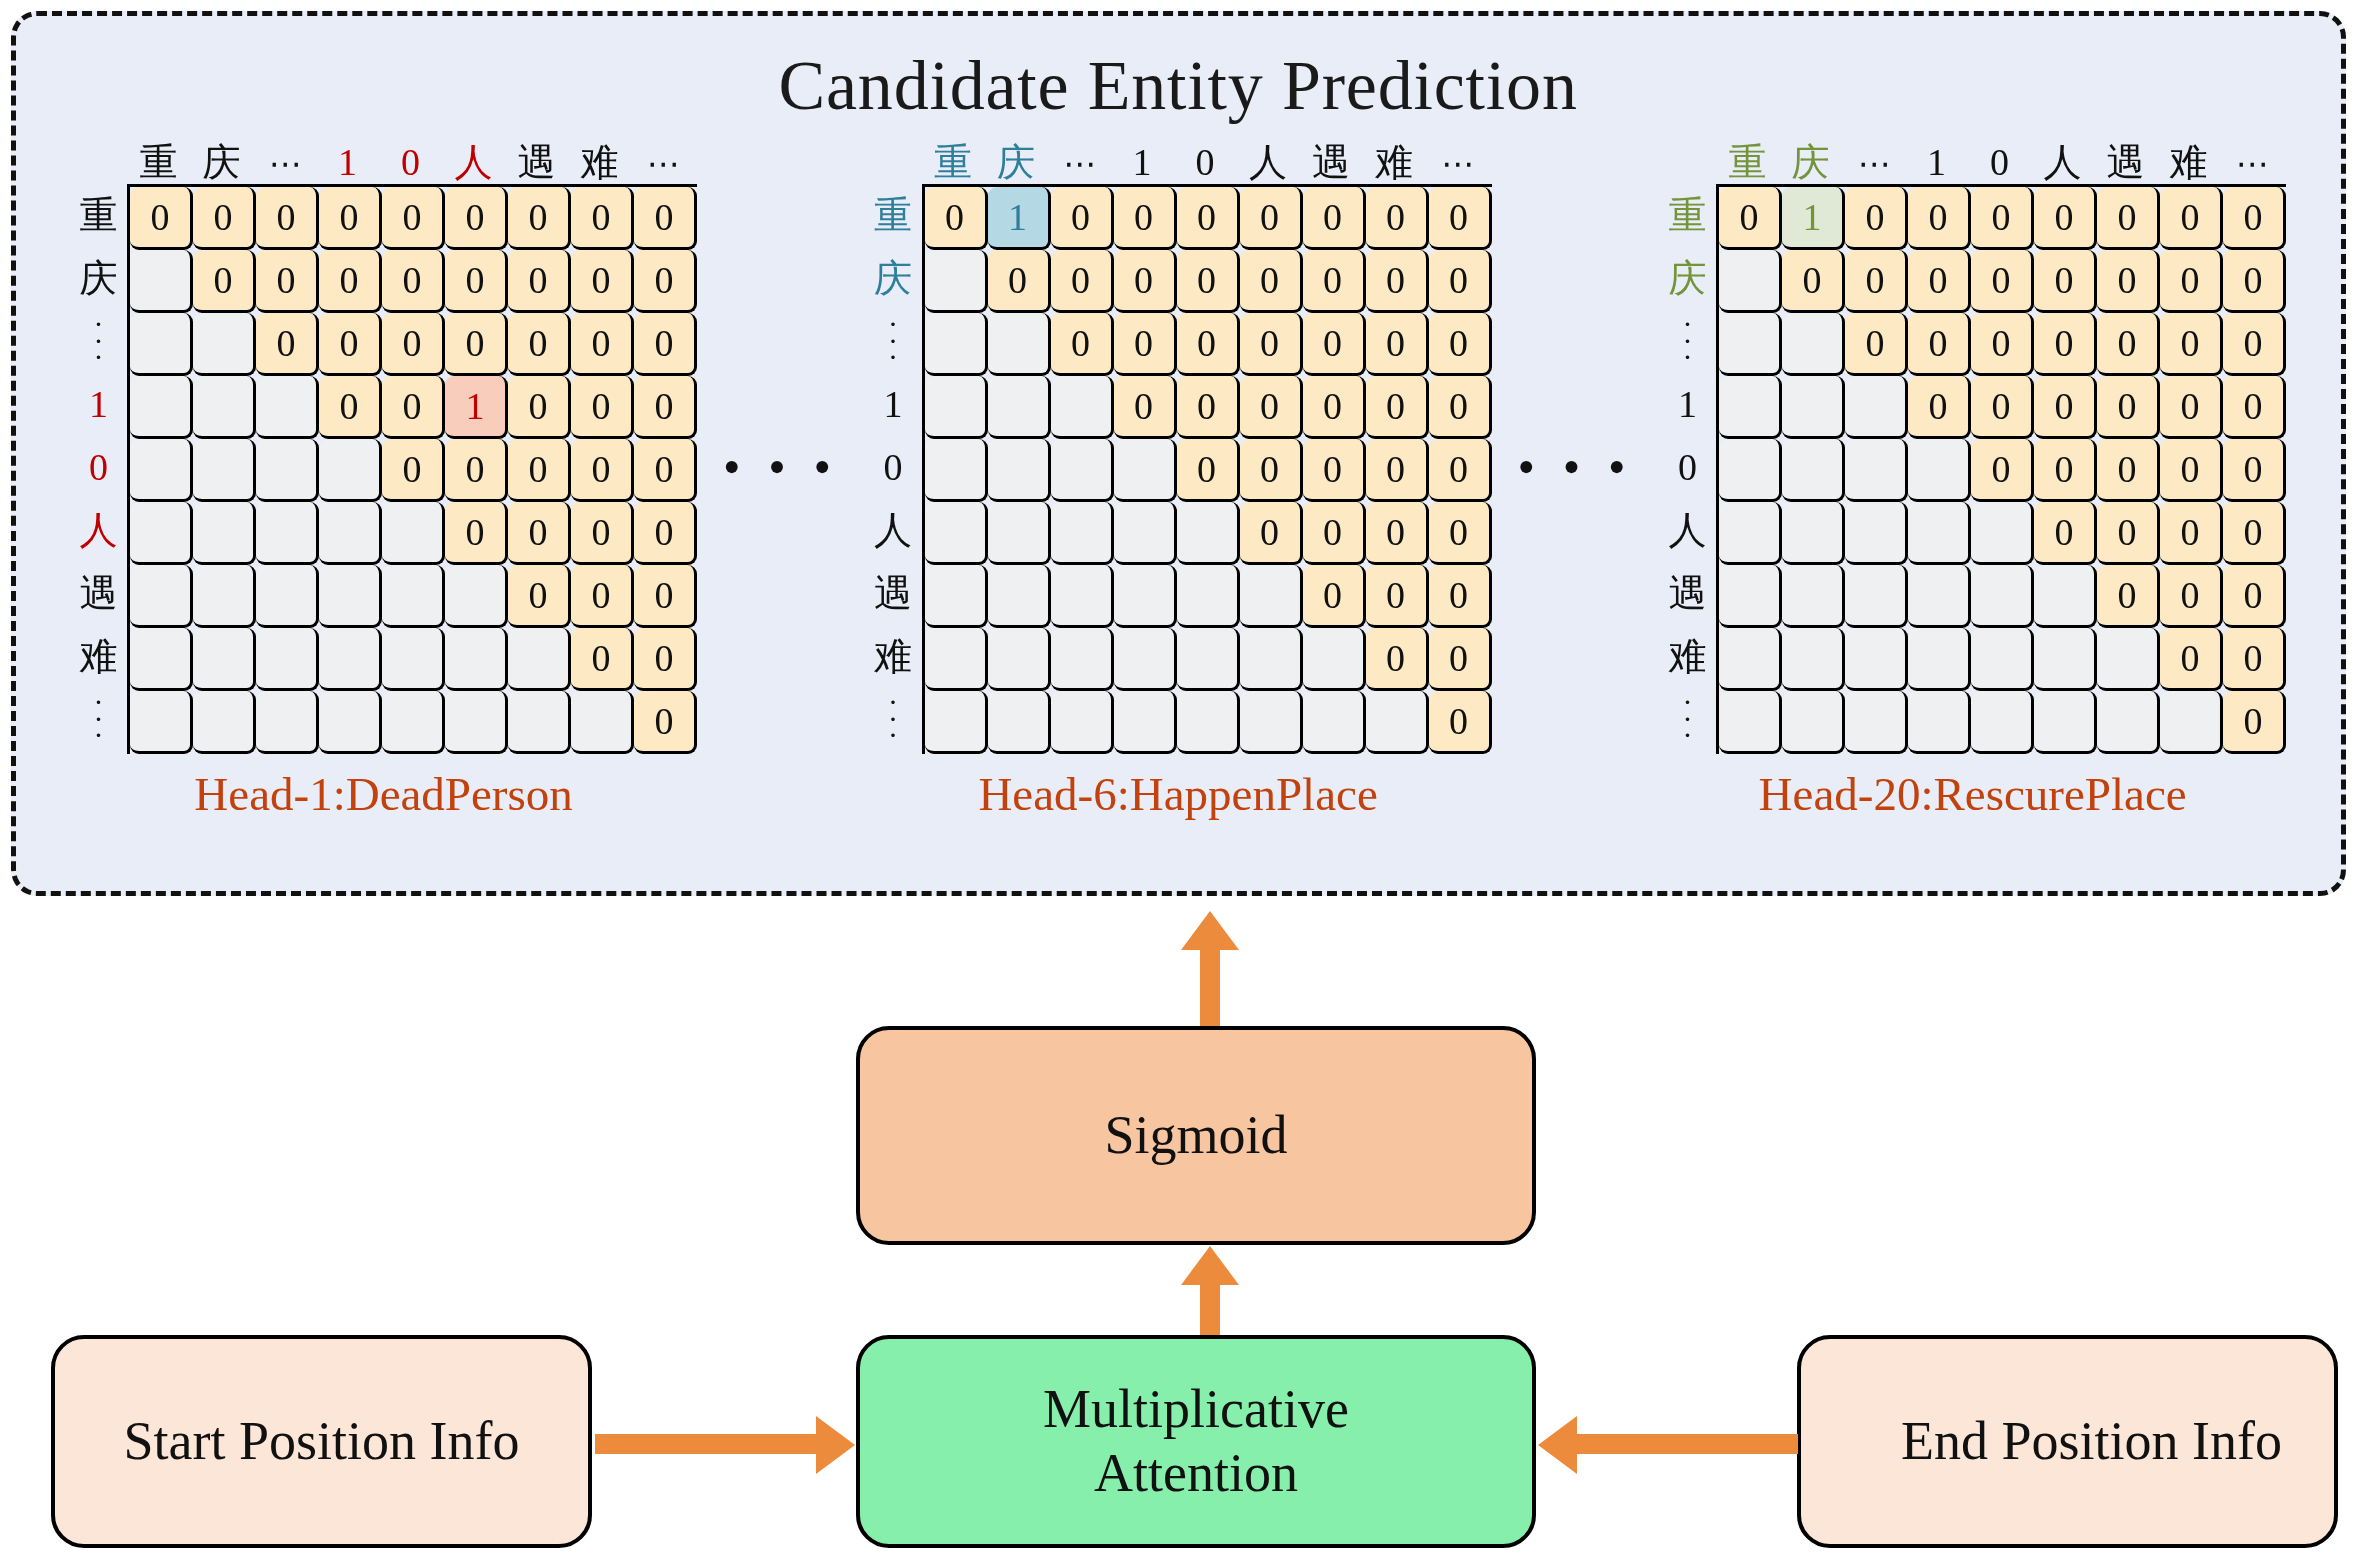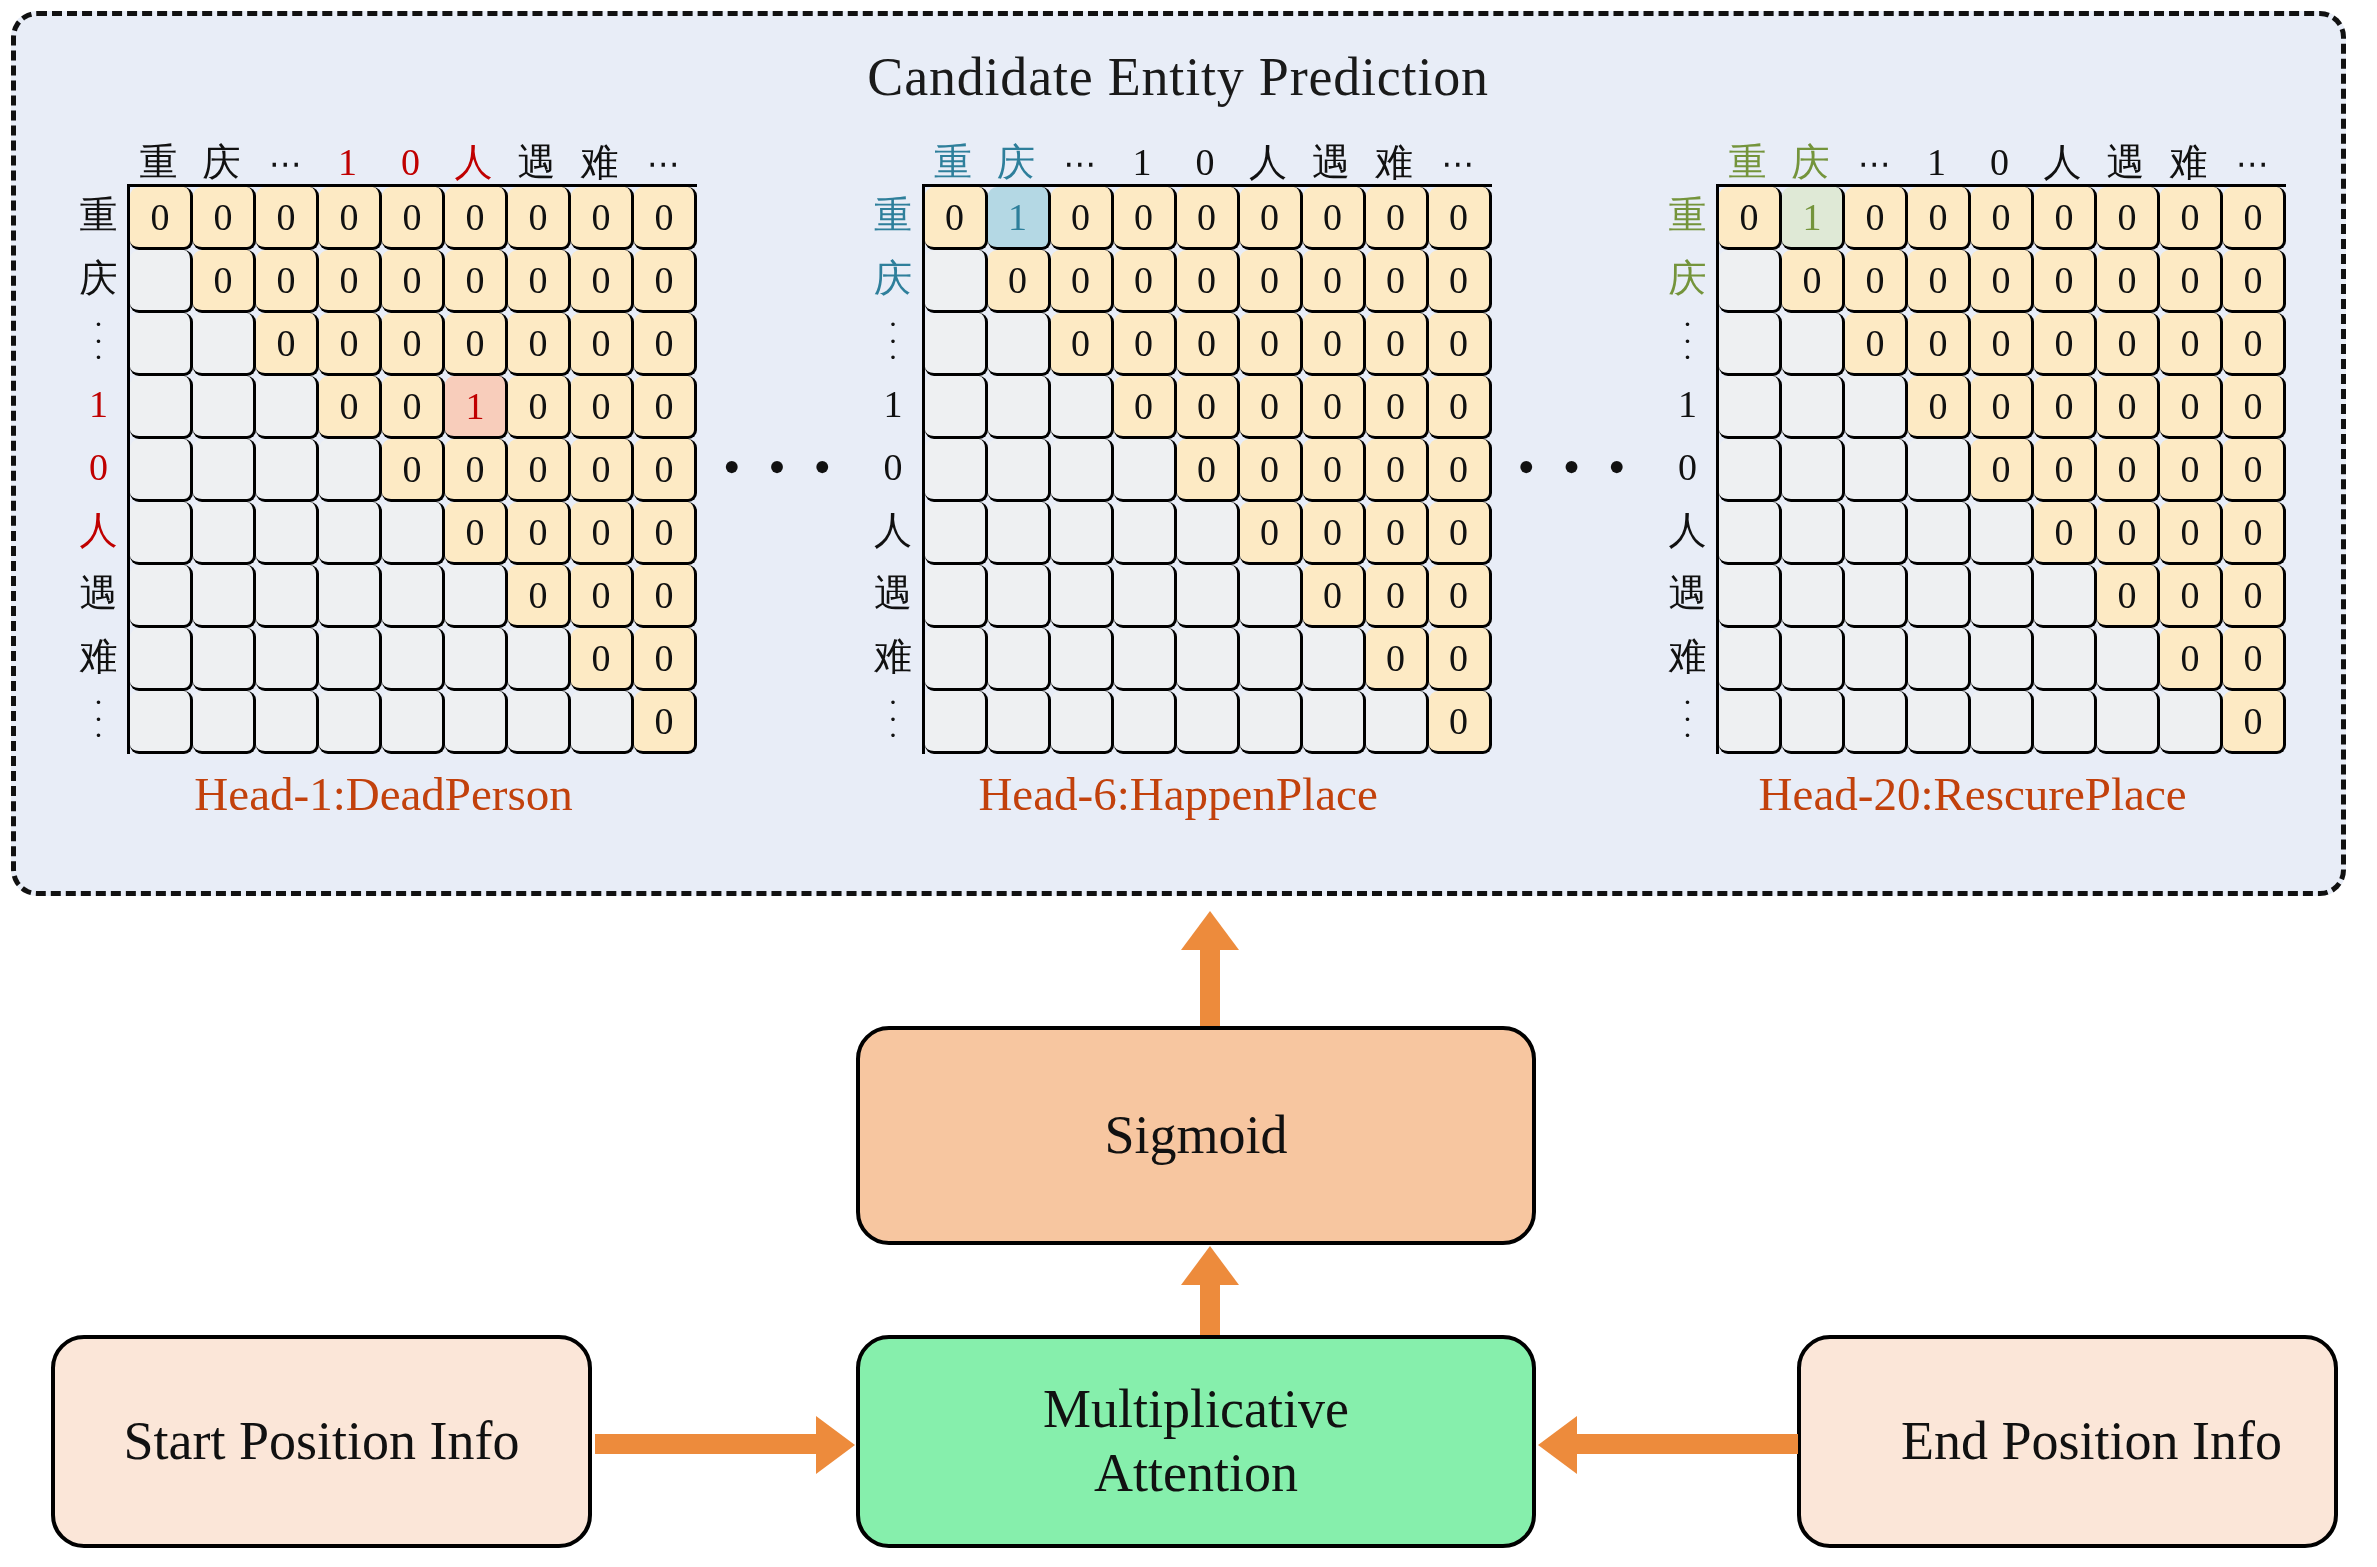--- a/index.html
+++ b/index.html
@@ -27,21 +27,21 @@
     border-radius: 26px;
     box-sizing: border-box;
   }
 
   #panel-title {
     position: absolute;
     top: 30px;
     left: 0;
     width: 100%;
     text-align: center;
-    font-size: 54px;
+    font-size: 70px;
     color: #1a1a1a;
     letter-spacing: 0.8px;
   }
 
   
   #matrices-row {
     position: absolute;
     top: 127px;
     left: 0;
     width: 100%;

